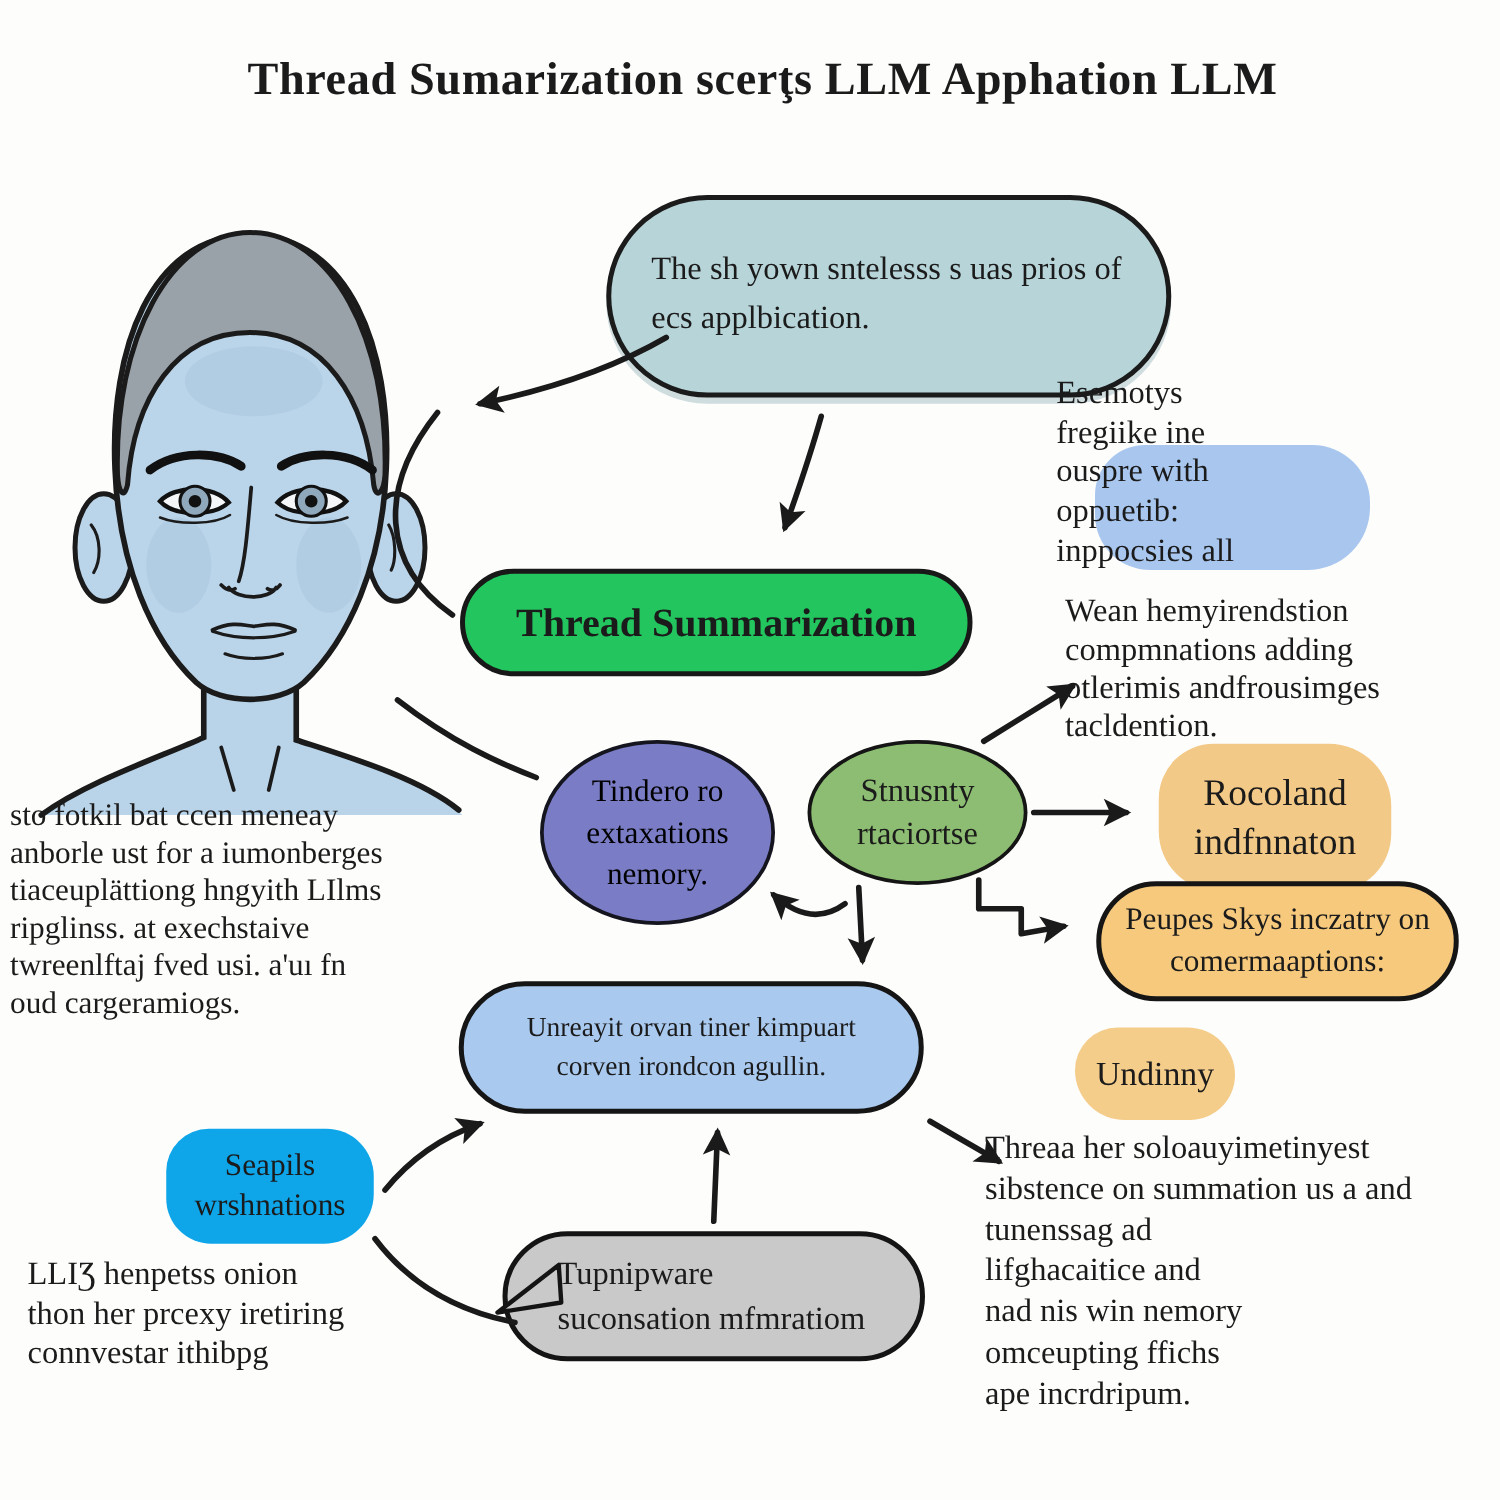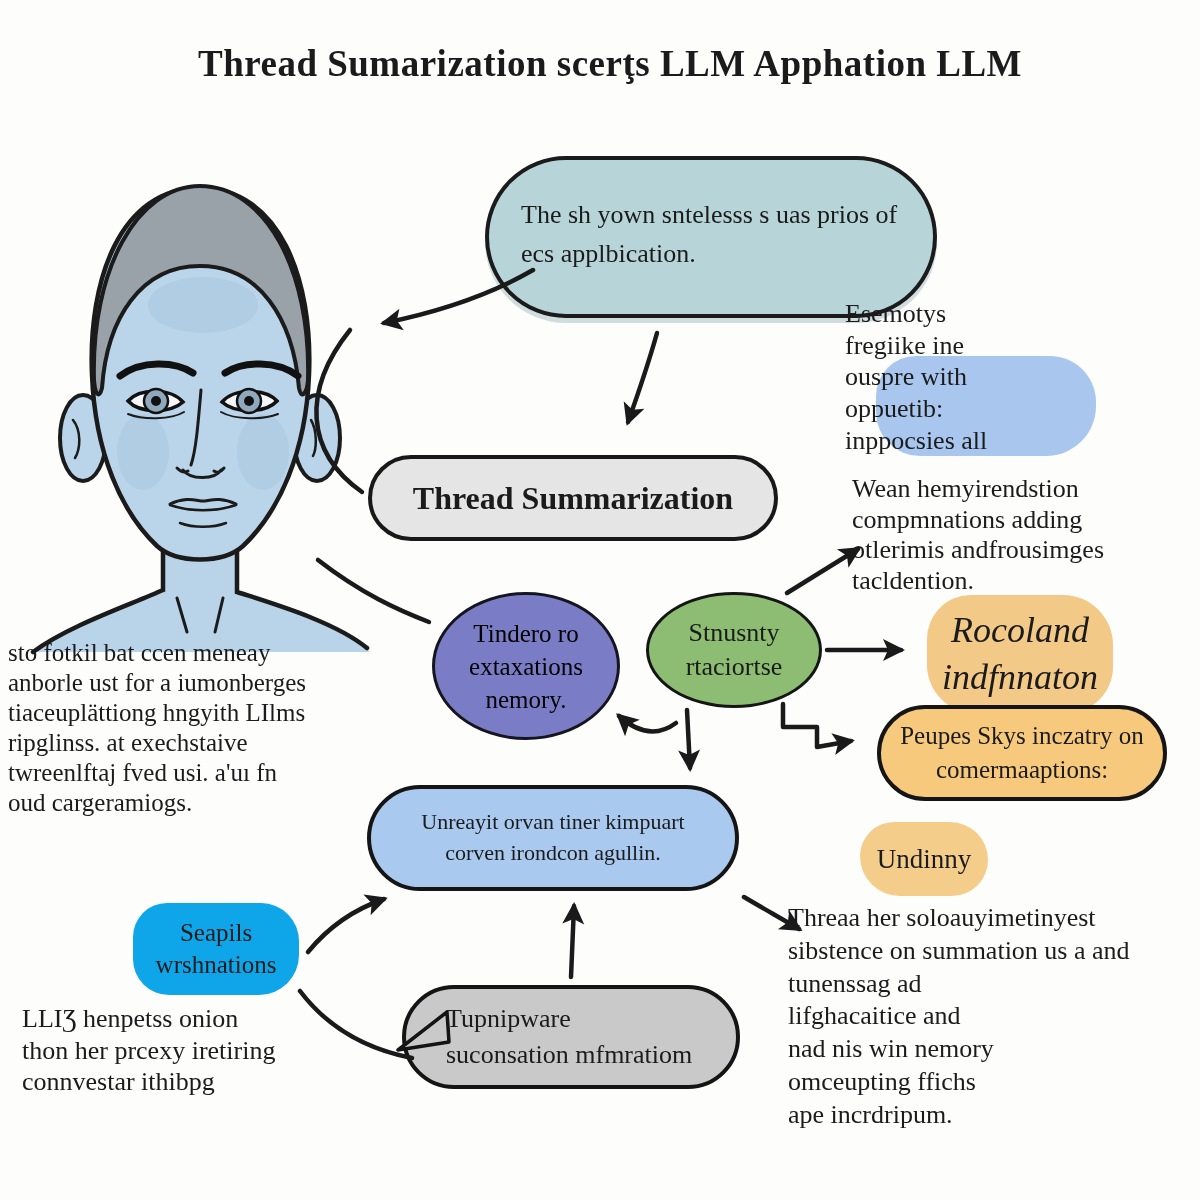--- a/index.html
+++ b/index.html
@@ -13,31 +13,31 @@
 
   .node { display:flex; flex-direction:column; align-items:center; justify-content:center;
           text-align:center; z-index:2; }
   .node div { white-space:nowrap; }
 
   .bubble-teal { left:485px; top:156px; width:452px; height:162px; background:#b7d5d9;
                  border:4px solid #1b1b1b; border-radius:84px; align-items:flex-start;
                  padding:0 22px 6px 32px; font-size:26px; line-height:1.5;
                  box-shadow:0 5px 0 rgba(122,160,168,.35); }
 
-  .box-main { left:368px; top:455px; width:410px; height:86px; background:#e5e5e5;
+  .box-main { left:368px; top:455px; width:410px; height:86px; background:#22c55e;
               border:4px solid #181818; border-radius:46px; font-size:32px; font-weight:700; }
 
   .ellipse-purple { left:432px; top:592px; width:188px; height:148px; border-radius:50%;
                     background:#7a7dc6; border:3.5px solid #15151f; color:#000000;
                     font-size:25px; line-height:1.32; }
   .ellipse-green { left:646px; top:592px; width:176px; height:116px; border-radius:50%;
                    background:#8cbd72; border:3.5px solid #151515; font-size:26px; line-height:1.3; }
 
   .blob-rocoland { left:927px; top:595px; width:186px; height:118px; background:#f3c987;
-                   border-radius:44px 50px 46px 48px; font-size:36px; line-height:1.3;font-style:italic; }
+                   border-radius:44px 50px 46px 48px; font-size:30px; line-height:1.3; }
   .box-peupes { left:877px; top:705px; width:290px; height:96px; background:#f6c97d;
                 border:4px solid #151515; border-radius:48px; font-size:25px; line-height:1.35; }
   .box-blue { left:367px; top:785px; width:372px; height:106px; background:#a9c9ef;
               border:4px solid #151515; border-radius:54px; font-size:22px; line-height:1.4; }
   .blob-undinny { left:860px; top:822px; width:128px; height:74px; background:#f5cd8b;
                   border-radius:36px 40px 38px 42px; font-size:27px; }
   .blob-seapils { left:133px; top:903px; width:166px; height:92px; background:#0ea5e9;
                   border-radius:34px 38px 40px 36px; font-size:25px; line-height:1.3; }
   .bubble-gray { left:402px; top:985px; width:338px; height:104px; background:#c9c9c9;
                  border:4px solid #141414; border-radius:52px; align-items:flex-start;

